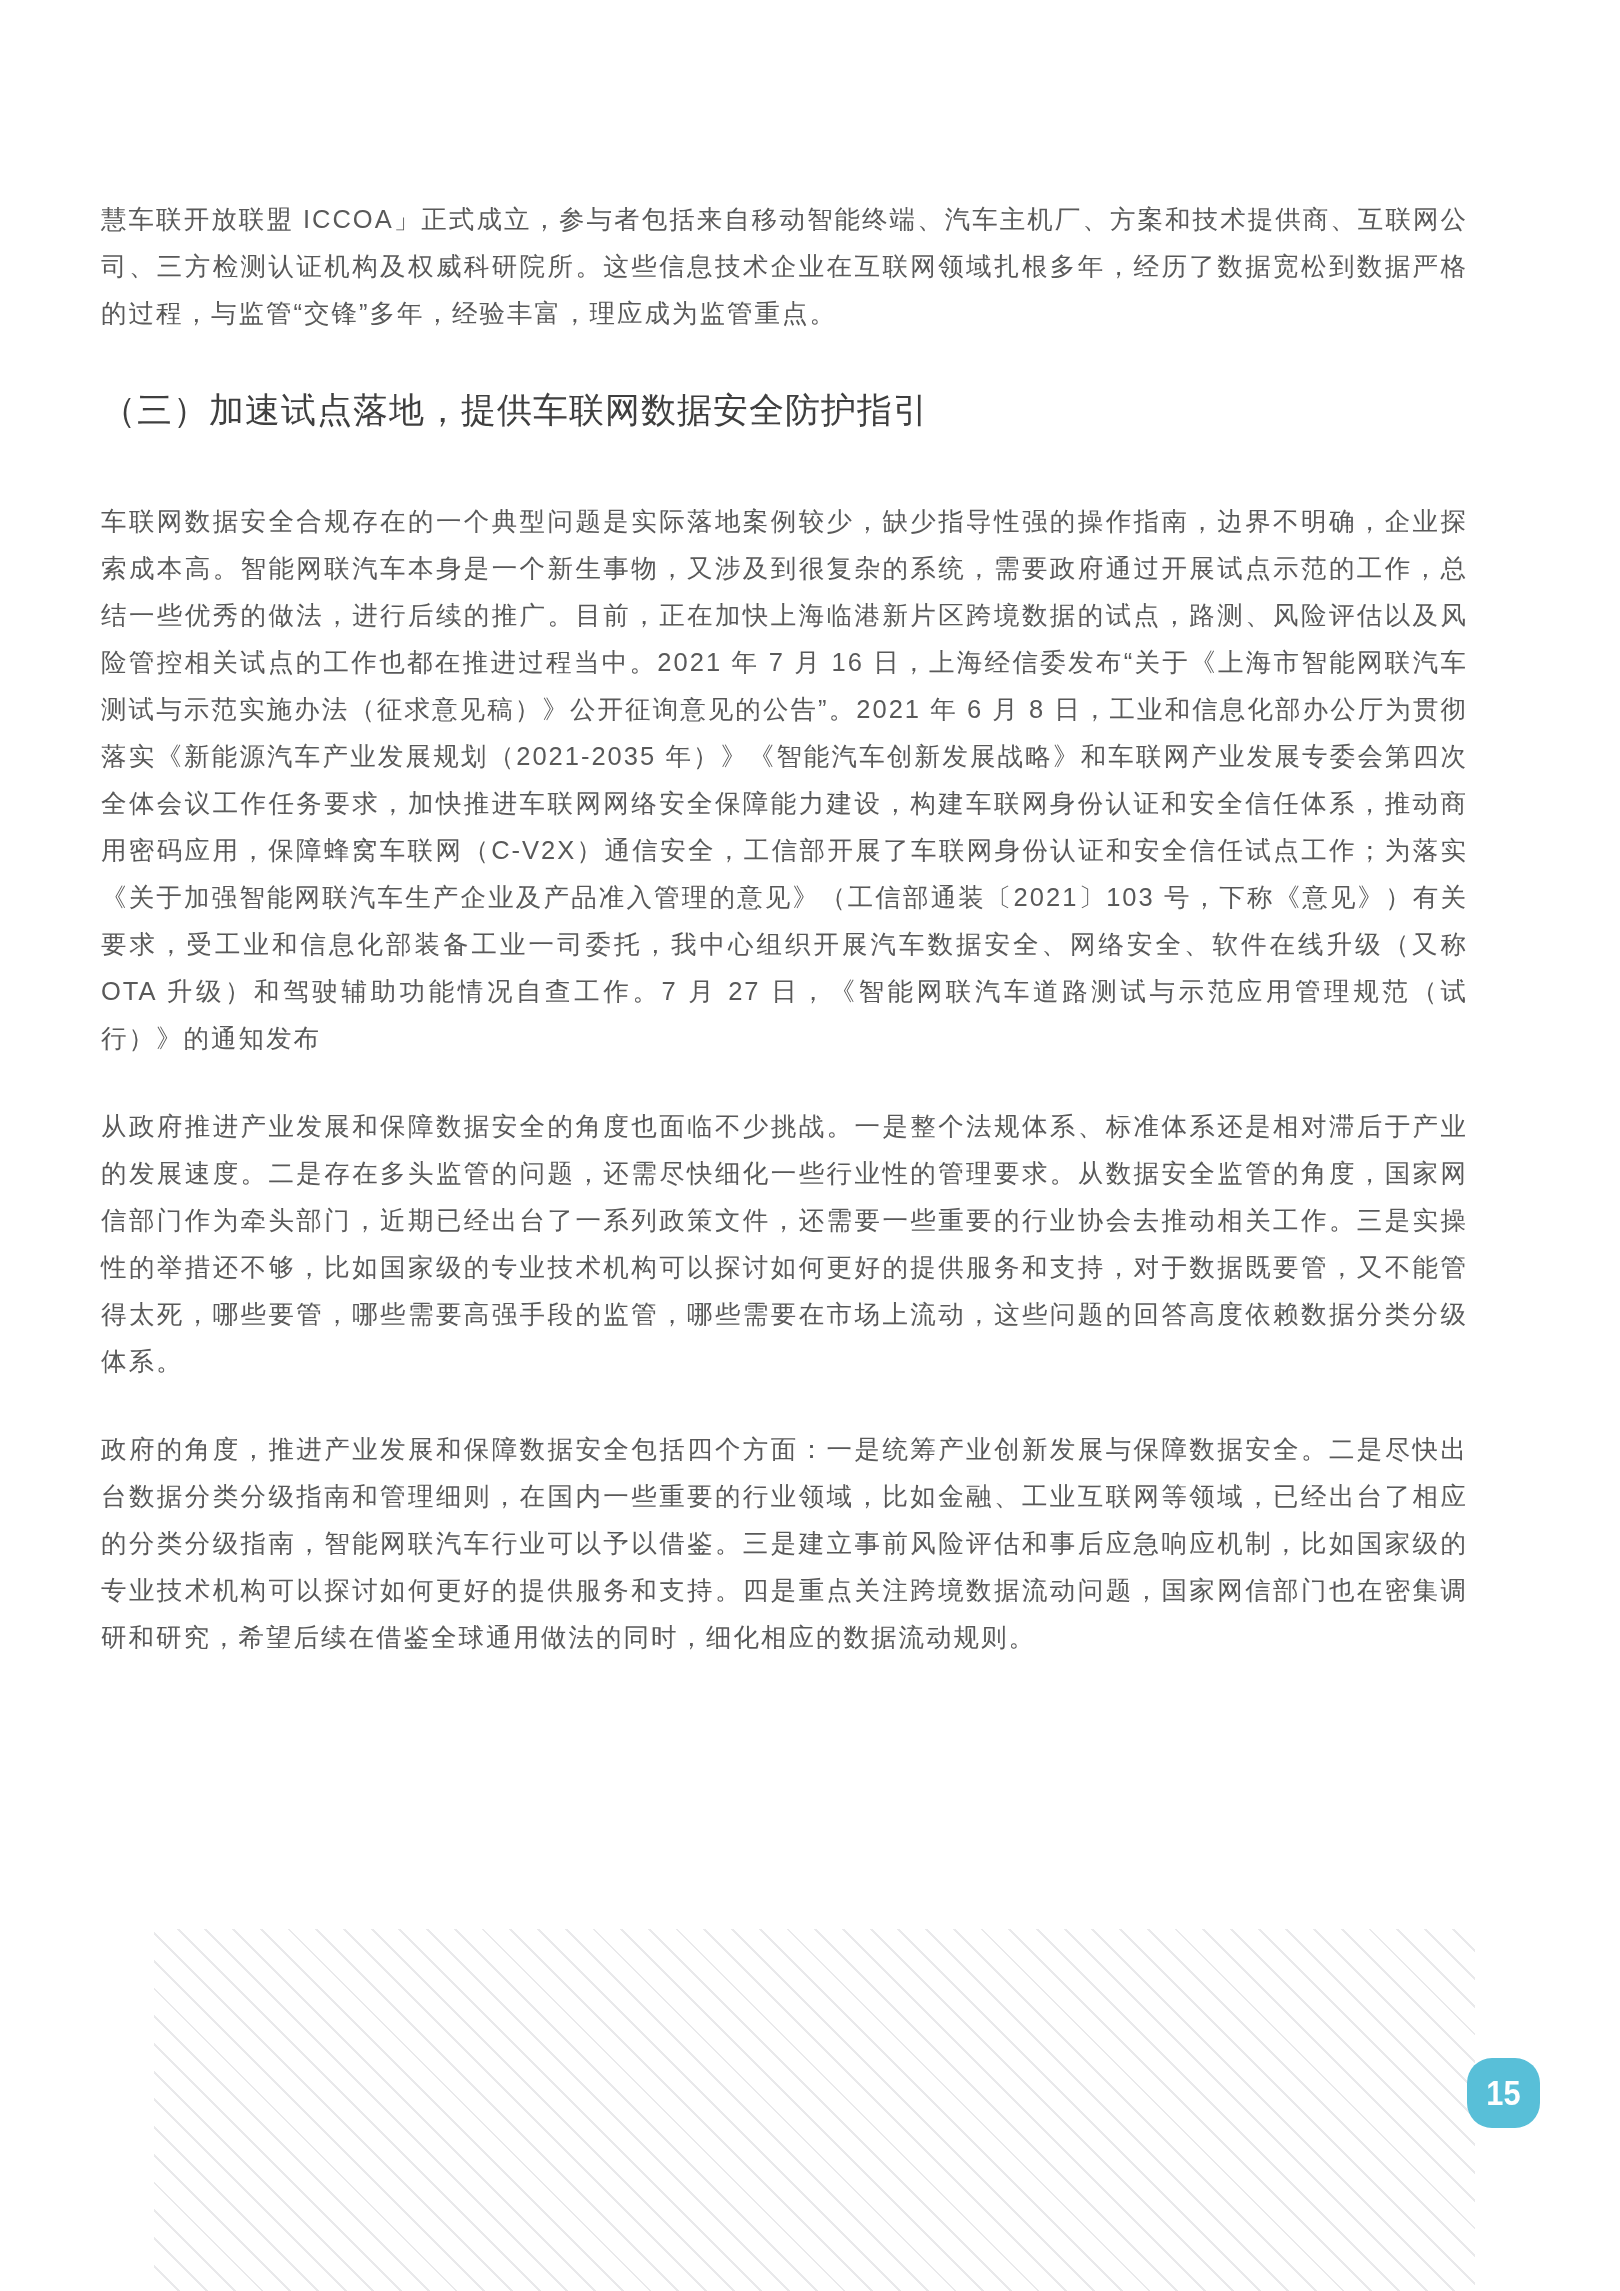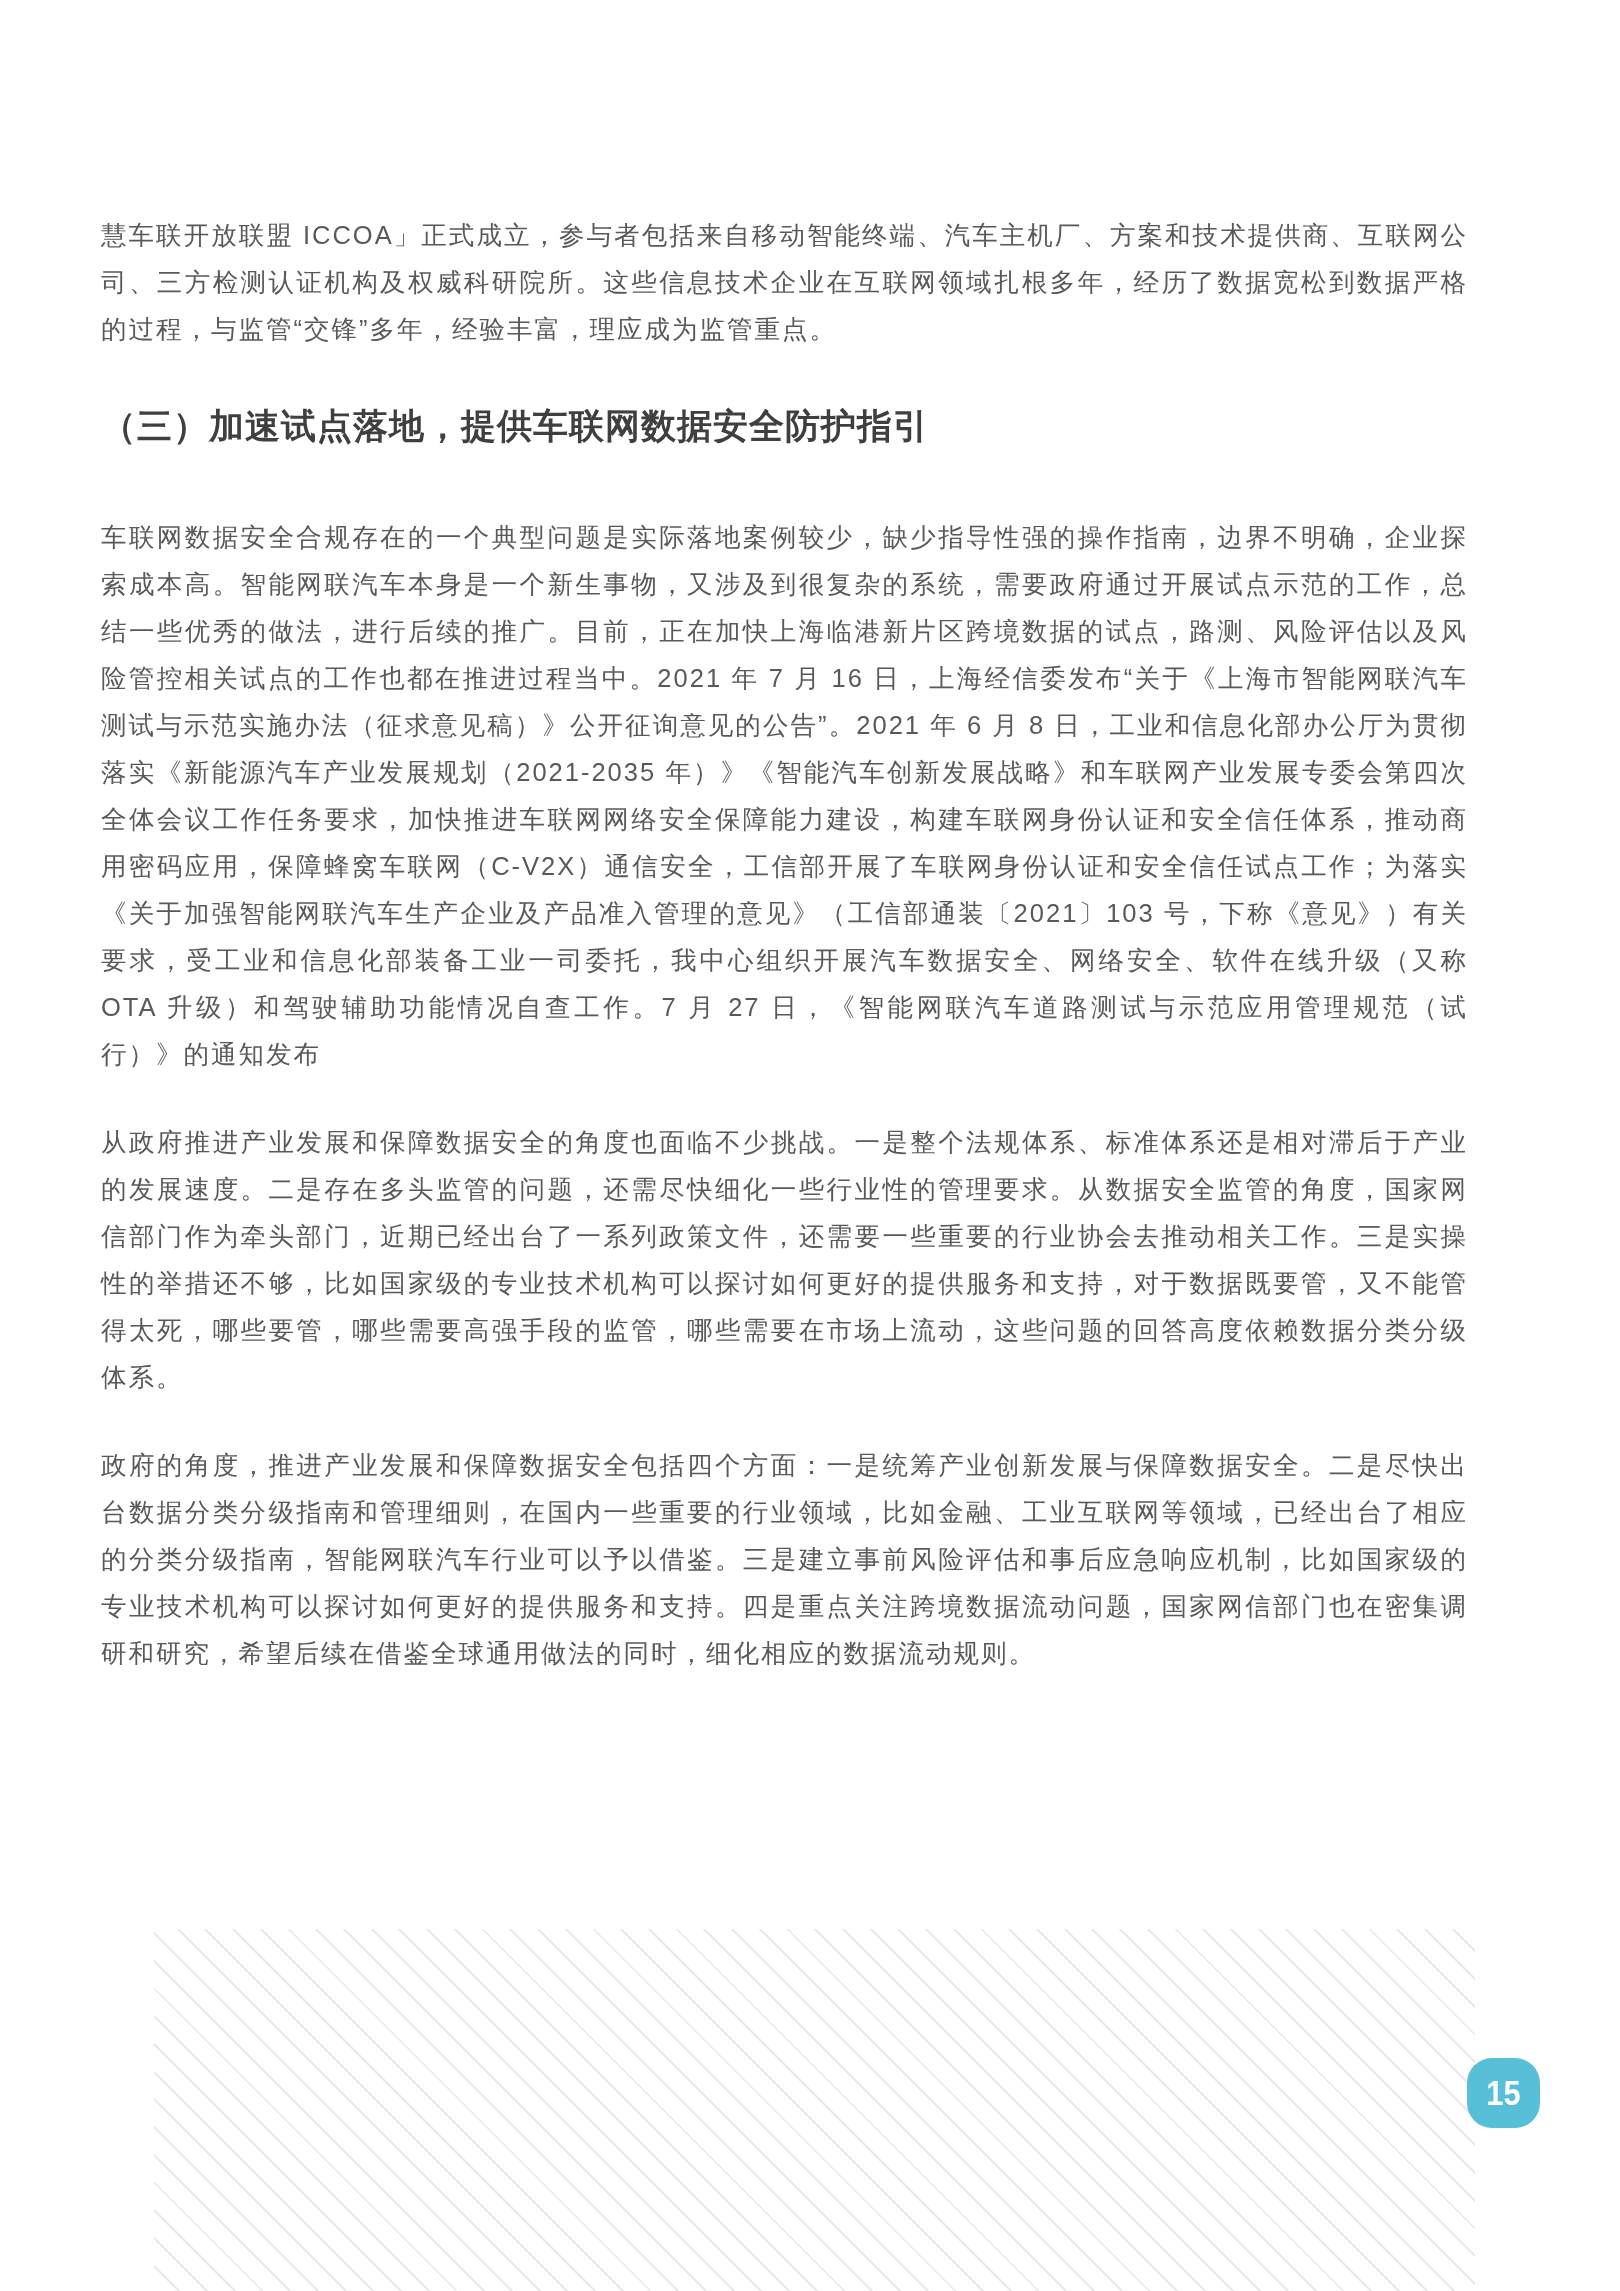--- a/index.html
+++ b/index.html
@@ -10,36 +10,36 @@
   body {
     position: relative;
     width: 1620px;
     height: 2292px;
     overflow: hidden;
     font-family: "Liberation Sans", "DejaVu Sans", sans-serif;
   }
   .content {
     position: absolute;
     left: 101px;
-    top: 212px;
+    top: 196px;
     width: 1367px;
   }
   .content p {
     margin: 0 0 41px 0;
     font-size: 25.5px;
     line-height: 47px;
     letter-spacing: 2px;
     color: #595959;
     text-align: justify;
   }
   .content h2.section-heading {
     margin: 47px 0 63px 0;
     font-size: 35px;
     line-height: 51px;
-    font-weight: bold;
+    font-weight: normal;
     letter-spacing: 1px;
     color: #3f3f3f;
     text-align: left;
   }
   .stripes {
     position: absolute;
     left: 154px;
     top: 1929px;
     width: 1321px;
     height: 363px;

